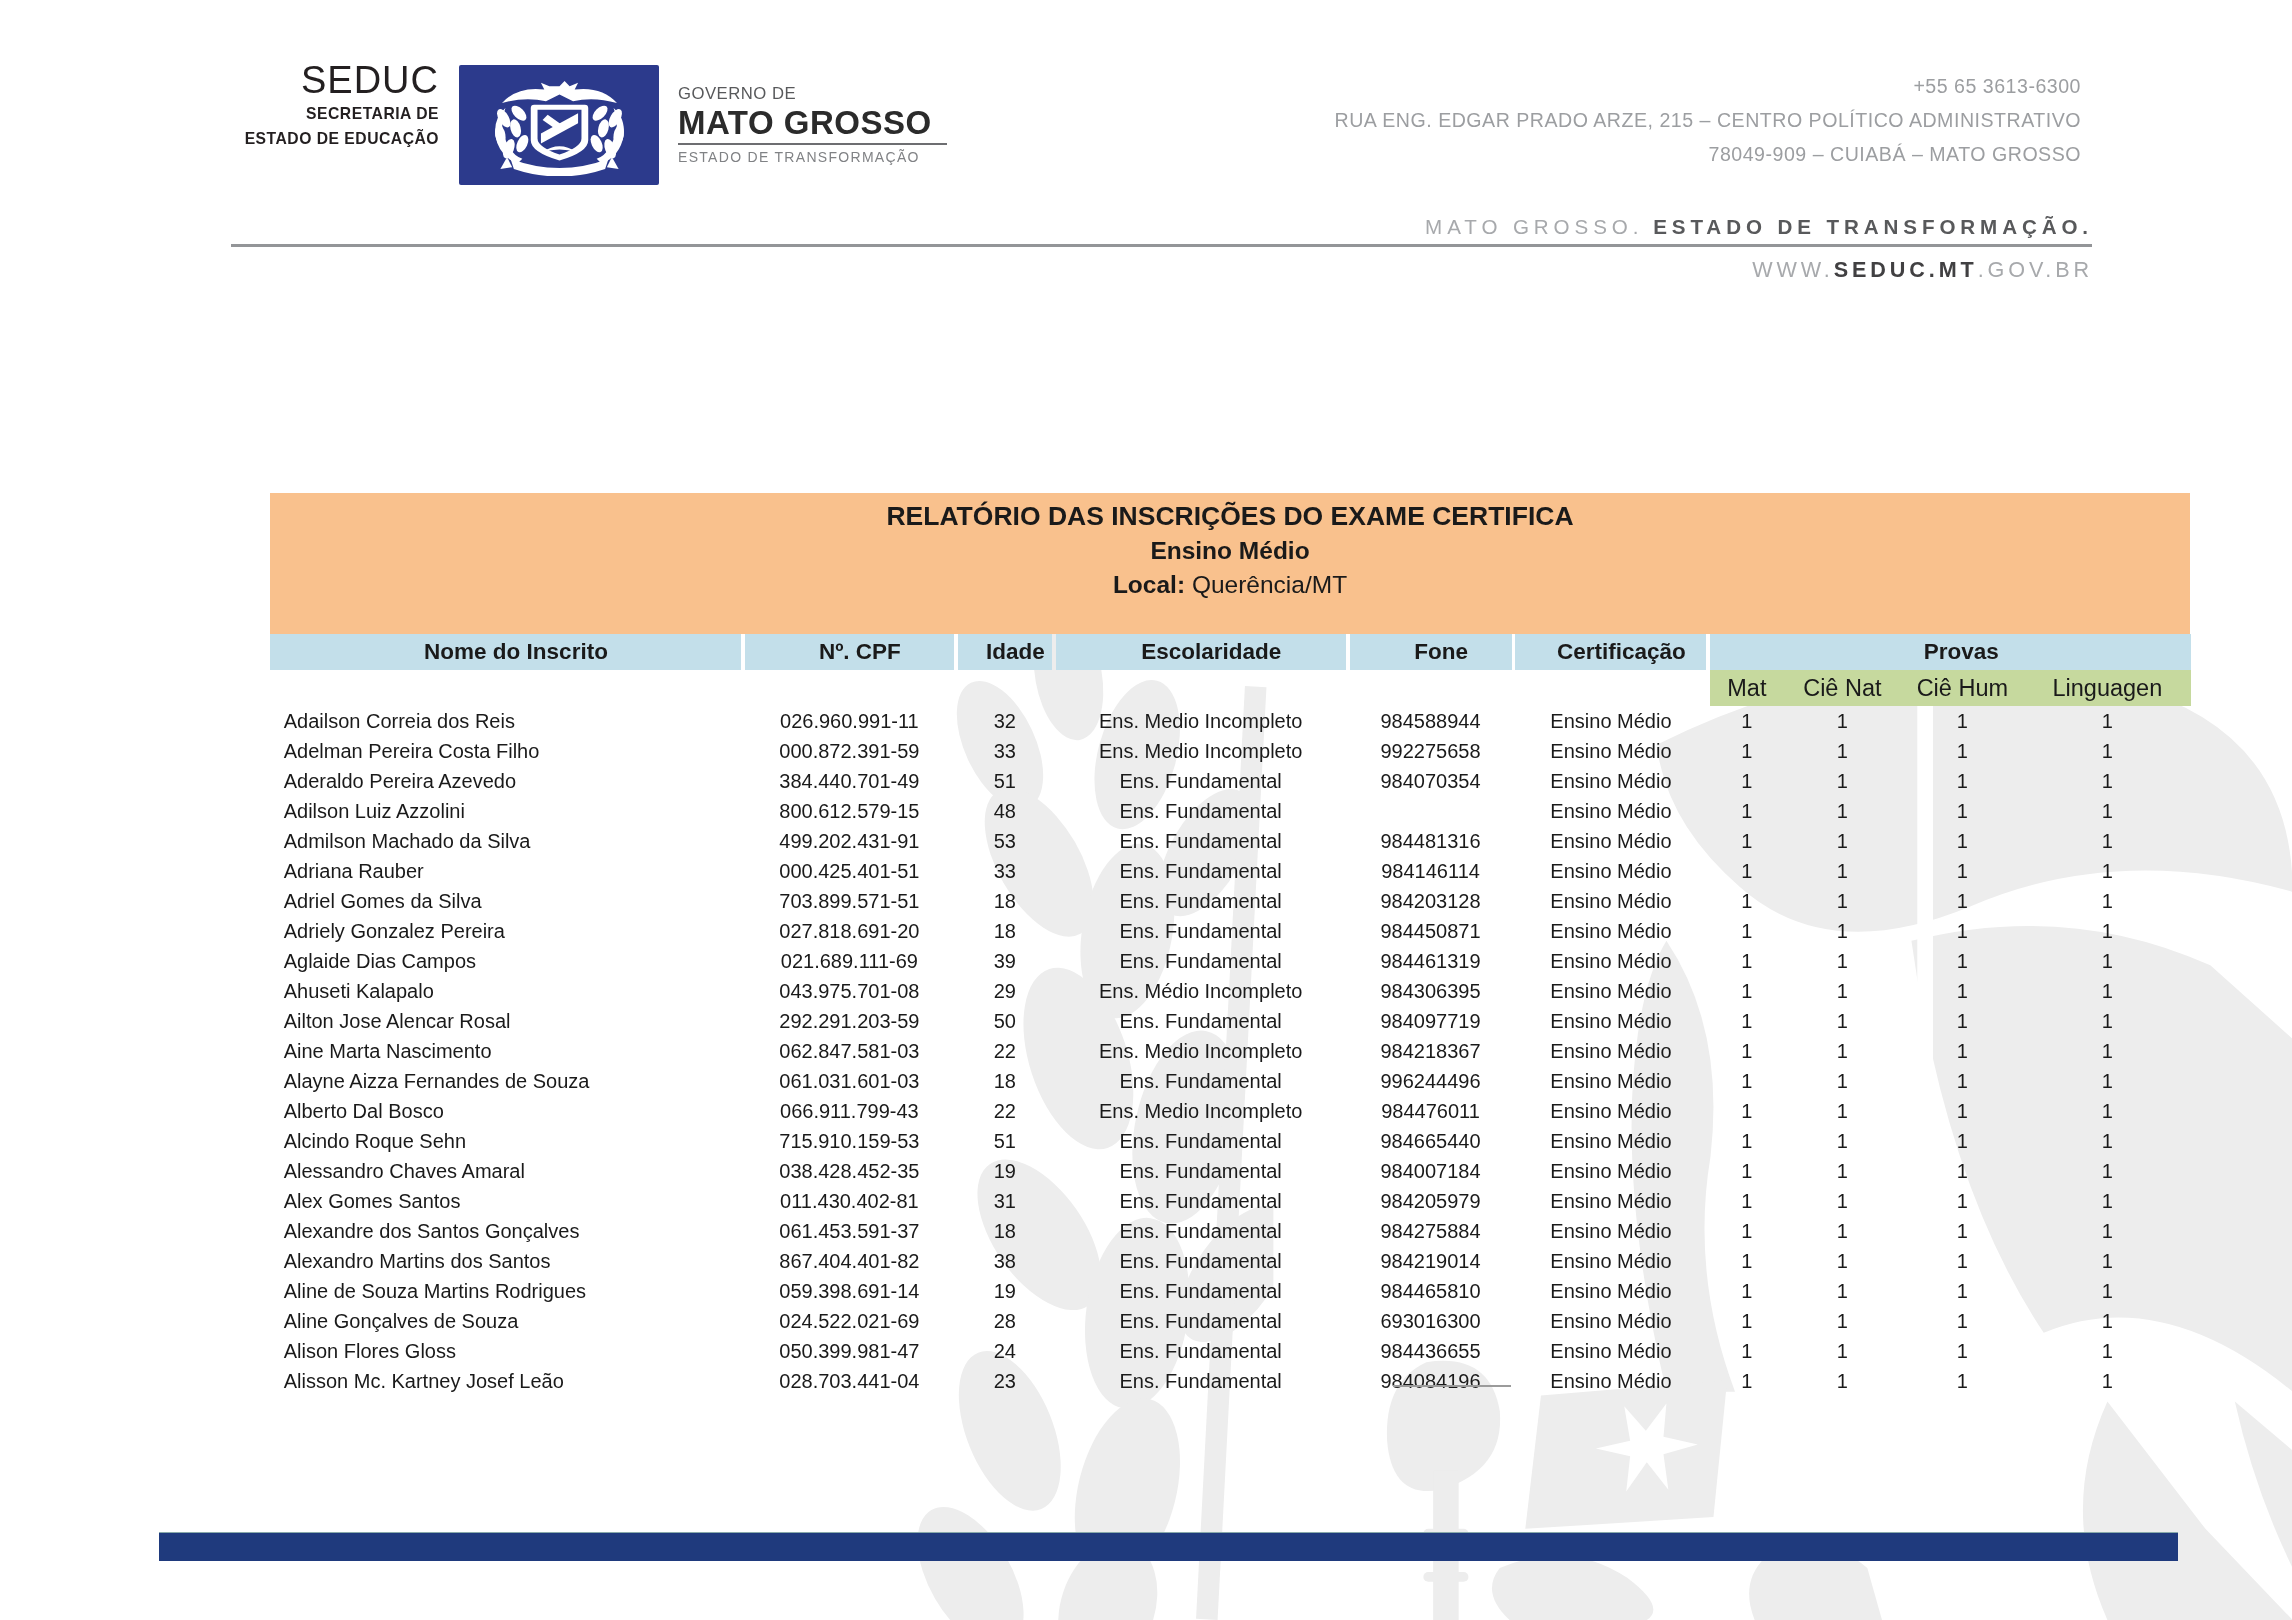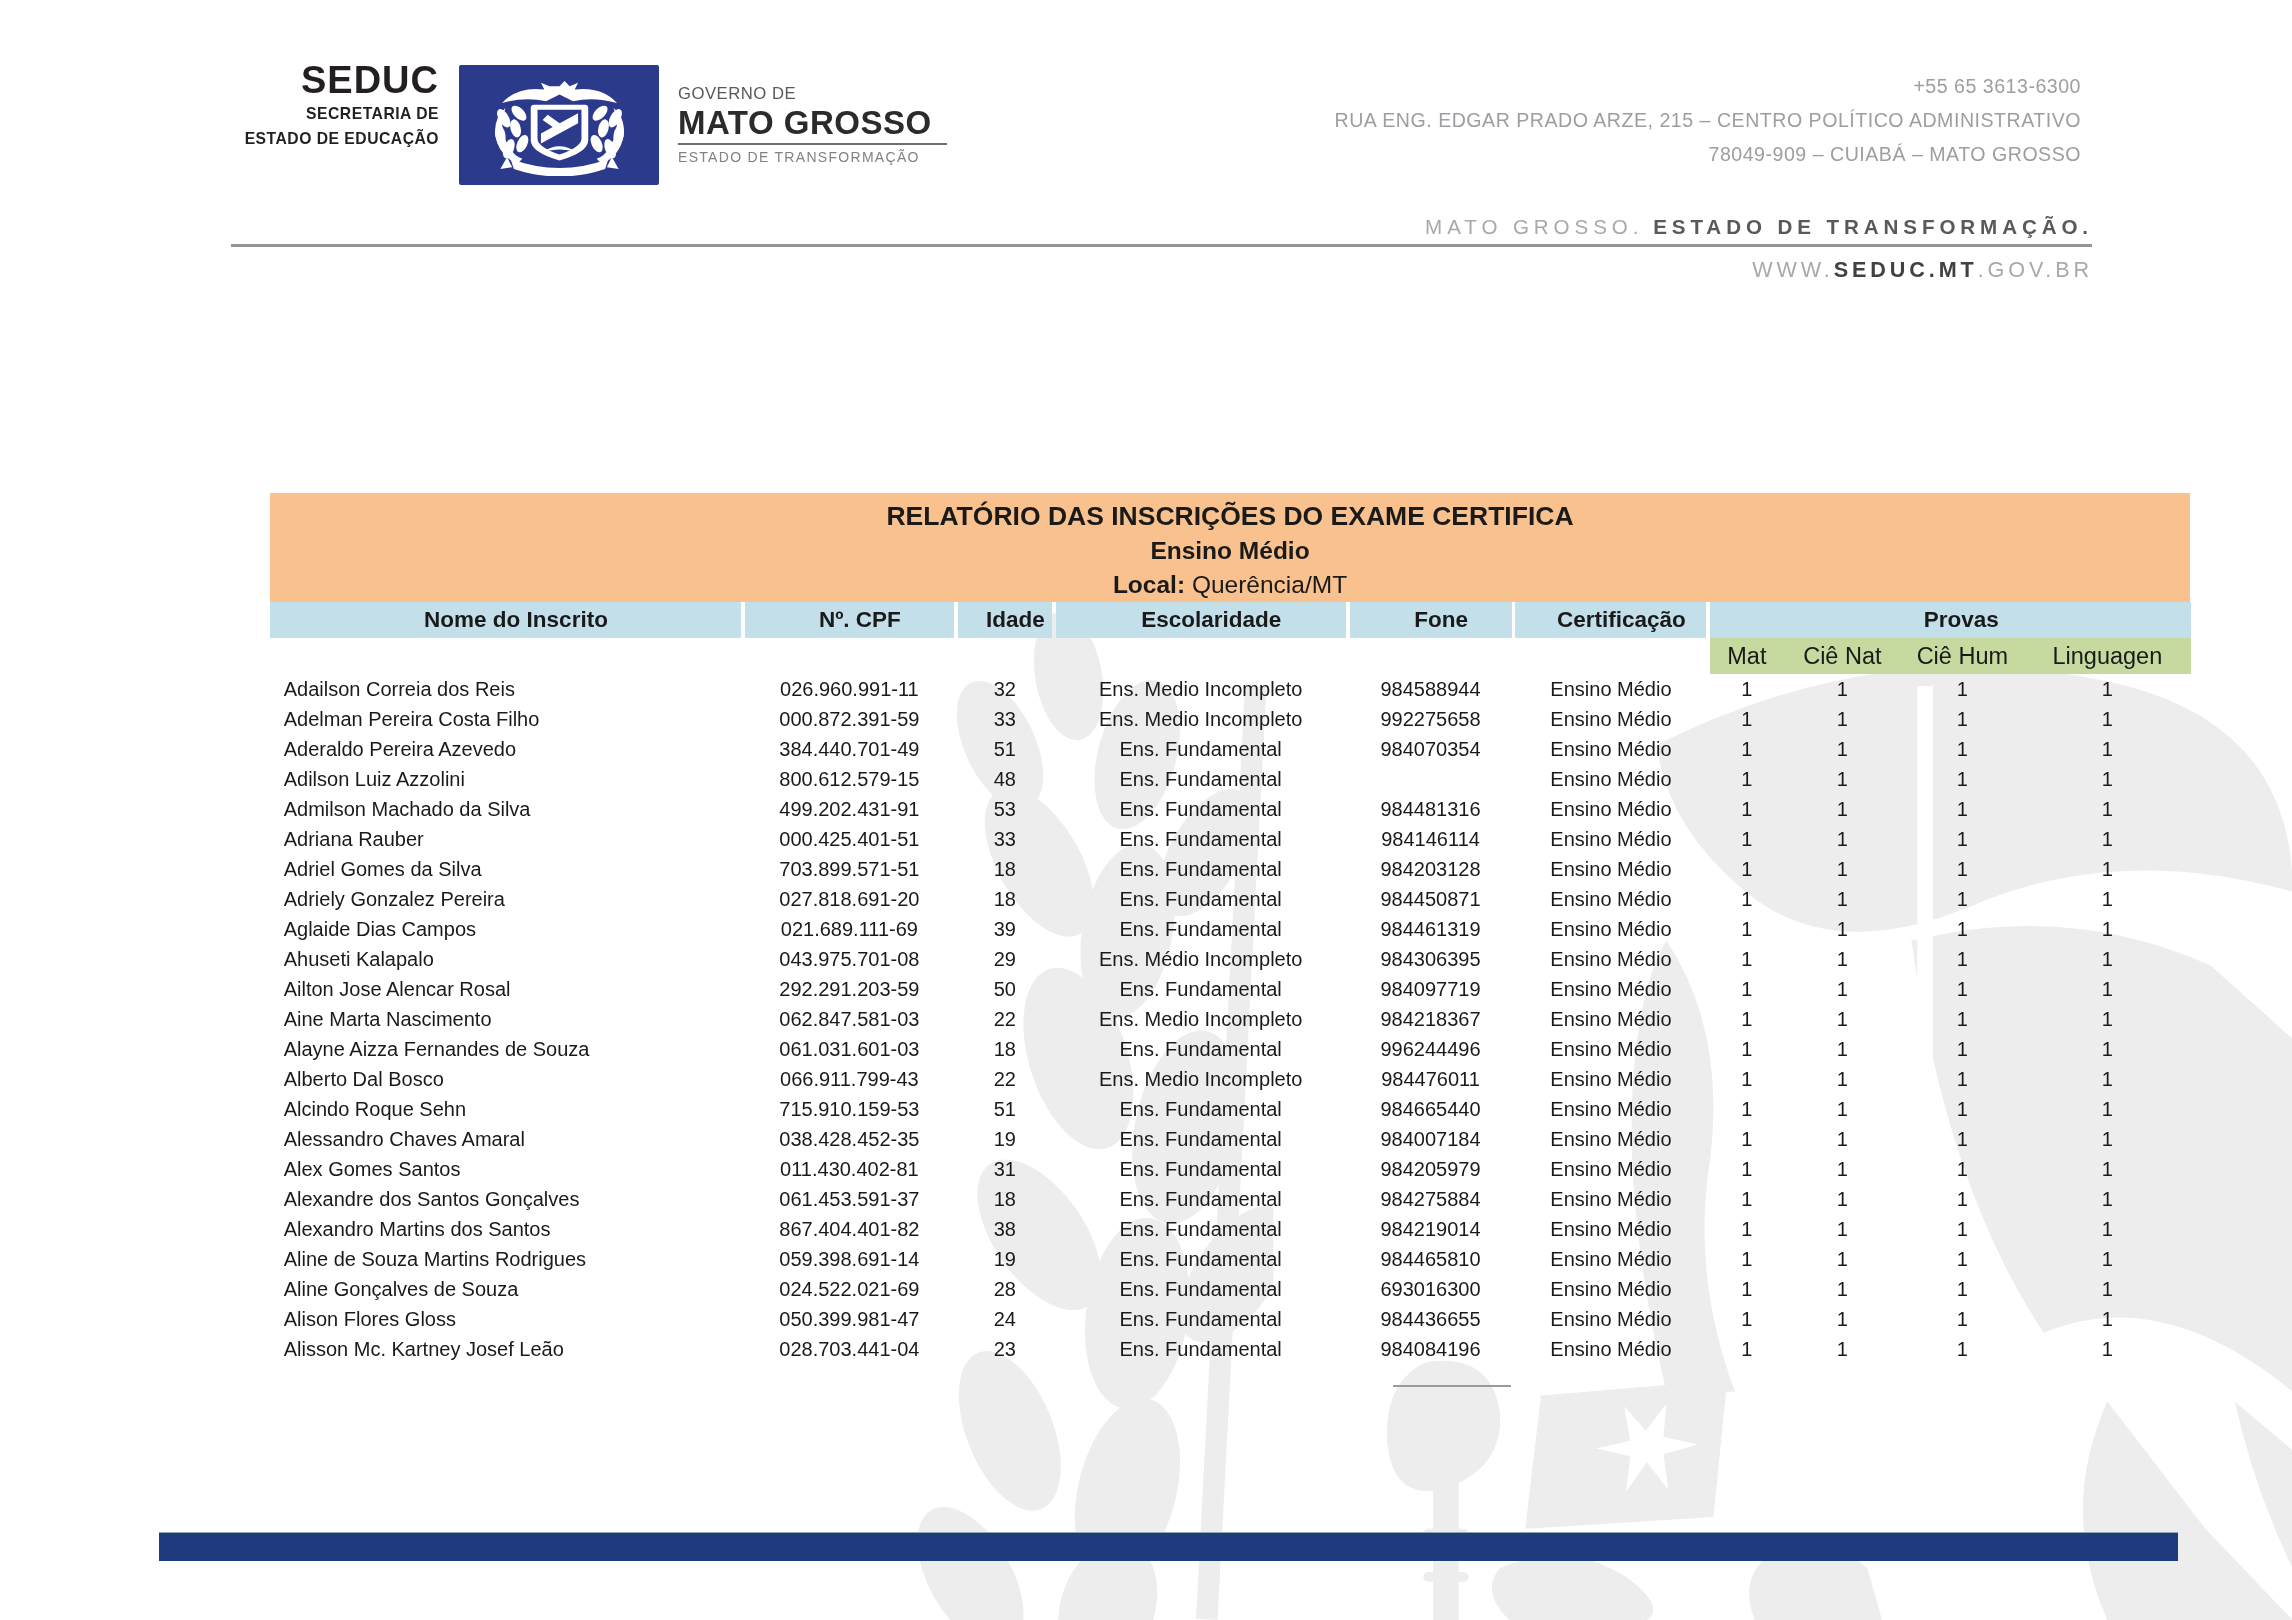--- a/index.html
+++ b/index.html
@@ -9,38 +9,38 @@
     background:#ffffff;
     overflow:hidden;
     font-family:"Liberation Sans","DejaVu Sans",sans-serif;
     color:#1a1a1a;
   }
   
   .watermark{position:absolute;left:0;top:0;width:2293px;height:1620px;z-index:0;}
   
   .hdr{position:absolute;z-index:2;}
   .seduc-block{left:176px;top:59px;width:263px;text-align:right;color:#231f20;}
-  .seduc-title{font-size:38px;font-weight:bold;letter-spacing:1px;line-height:43px;}
+  .seduc-title{font-size:38px;font-weight:normal;letter-spacing:1px;line-height:43px;}
   .seduc-sub{font-size:15.7px;font-weight:bold;letter-spacing:0.5px;line-height:24.5px;}
   .logo{left:459px;top:65px;width:200px;height:120px;background:var(--logo-bg,#2C3A8C);
         display:flex;align-items:center;justify-content:center;border-radius:2px;}
   .gov-block{left:678px;top:84px;}
   .gov-small{font-size:16.7px;color:#58595b;letter-spacing:0.5px;line-height:19.6px;}
   .gov-name{font-size:33px;font-weight:bold;color:#2b2b2b;letter-spacing:0.5px;line-height:37px;}
   .gov-rule{width:269px;height:2px;background:#6d6e71;margin:2.9px 0 3.9px 0;}
   .gov-sub{font-size:14px;color:#808285;letter-spacing:1.3px;}
   .contact{right:212px;top:69px;text-align:right;color:#9c9ea1;font-size:19.6px;line-height:34px;letter-spacing:0.5px;}
   .tagline{right:200px;top:215px;font-size:20.6px;letter-spacing:4.9px;color:#a7a9ac;white-space:nowrap;}
   .tagline .b{font-weight:bold;color:#58595b;margin-left:9.8px;}
   .rule{left:231px;top:244px;width:1861px;height:2.9px;background:#939598;}
   .website{right:200px;top:257px;font-size:21.6px;letter-spacing:3.9px;color:#a7a9ac;white-space:nowrap;text-align:right;}
   .website .b{font-weight:bold;color:#414042;}
   
   .table{position:absolute;left:270px;top:493px;width:1920px;z-index:1;}
-  .title-block{background:var(--title-bg,#F9C18D);height:109px;text-align:center;padding-top:4.9px;box-sizing:border-box;}
+  .title-block{background:var(--title-bg,#F9C18D);height:141px;text-align:center;padding-top:4.9px;box-sizing:border-box;}
   .title-l1{font-size:26.5px;font-weight:bold;line-height:36px;}
   .title-l2{font-size:24.5px;font-weight:bold;line-height:34px;}
   .title-l3{font-size:24.5px;line-height:33px;}
   .title-l3 .lbl{font-weight:bold;}
   .grid{display:grid;grid-template-columns:471px 3.9px 209px 3.9px 94px 3.9px 290px 3.9px 162px 3.9px 191px 3.9px 73px 118px 122px 168px;}
   .hrow{height:36px;}
   .hc{background:var(--header-bg,#C3DFEA);display:flex;align-items:center;justify-content:center;
       font-weight:bold;font-size:22.5px;padding-left:21px;}
   .c1{grid-column:1}.c3{grid-column:3}.c5{grid-column:5}.c7{grid-column:7}
   .c9{grid-column:9}.c11{grid-column:11}.cprovas{grid-column:13 / 17;}

